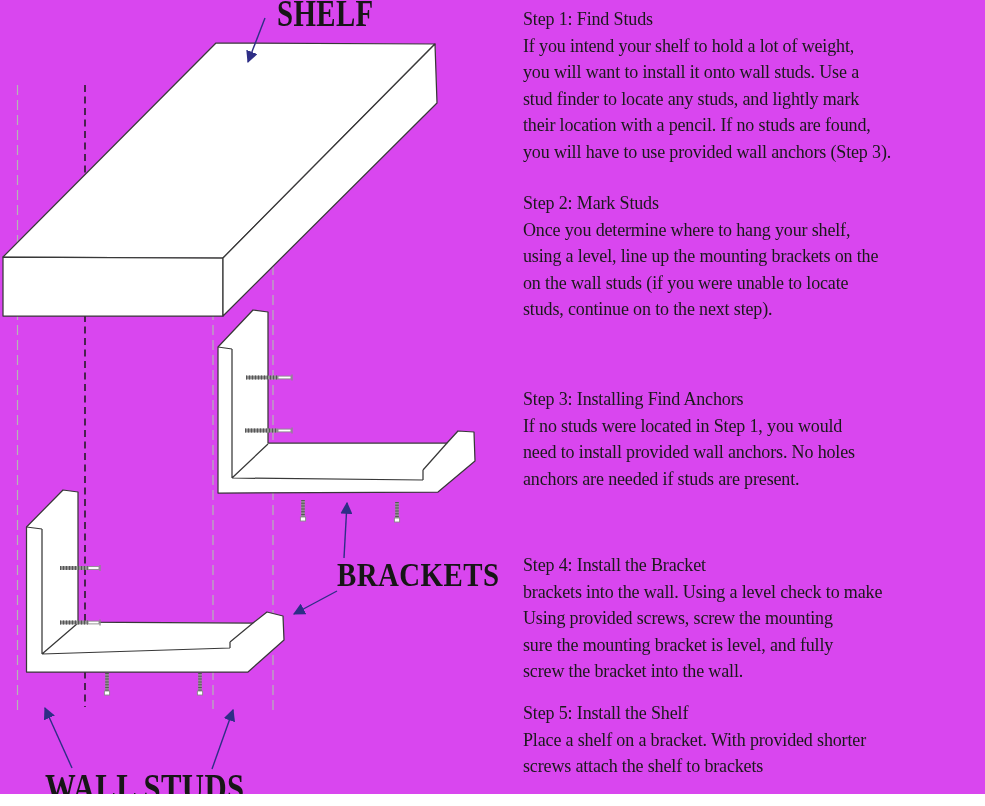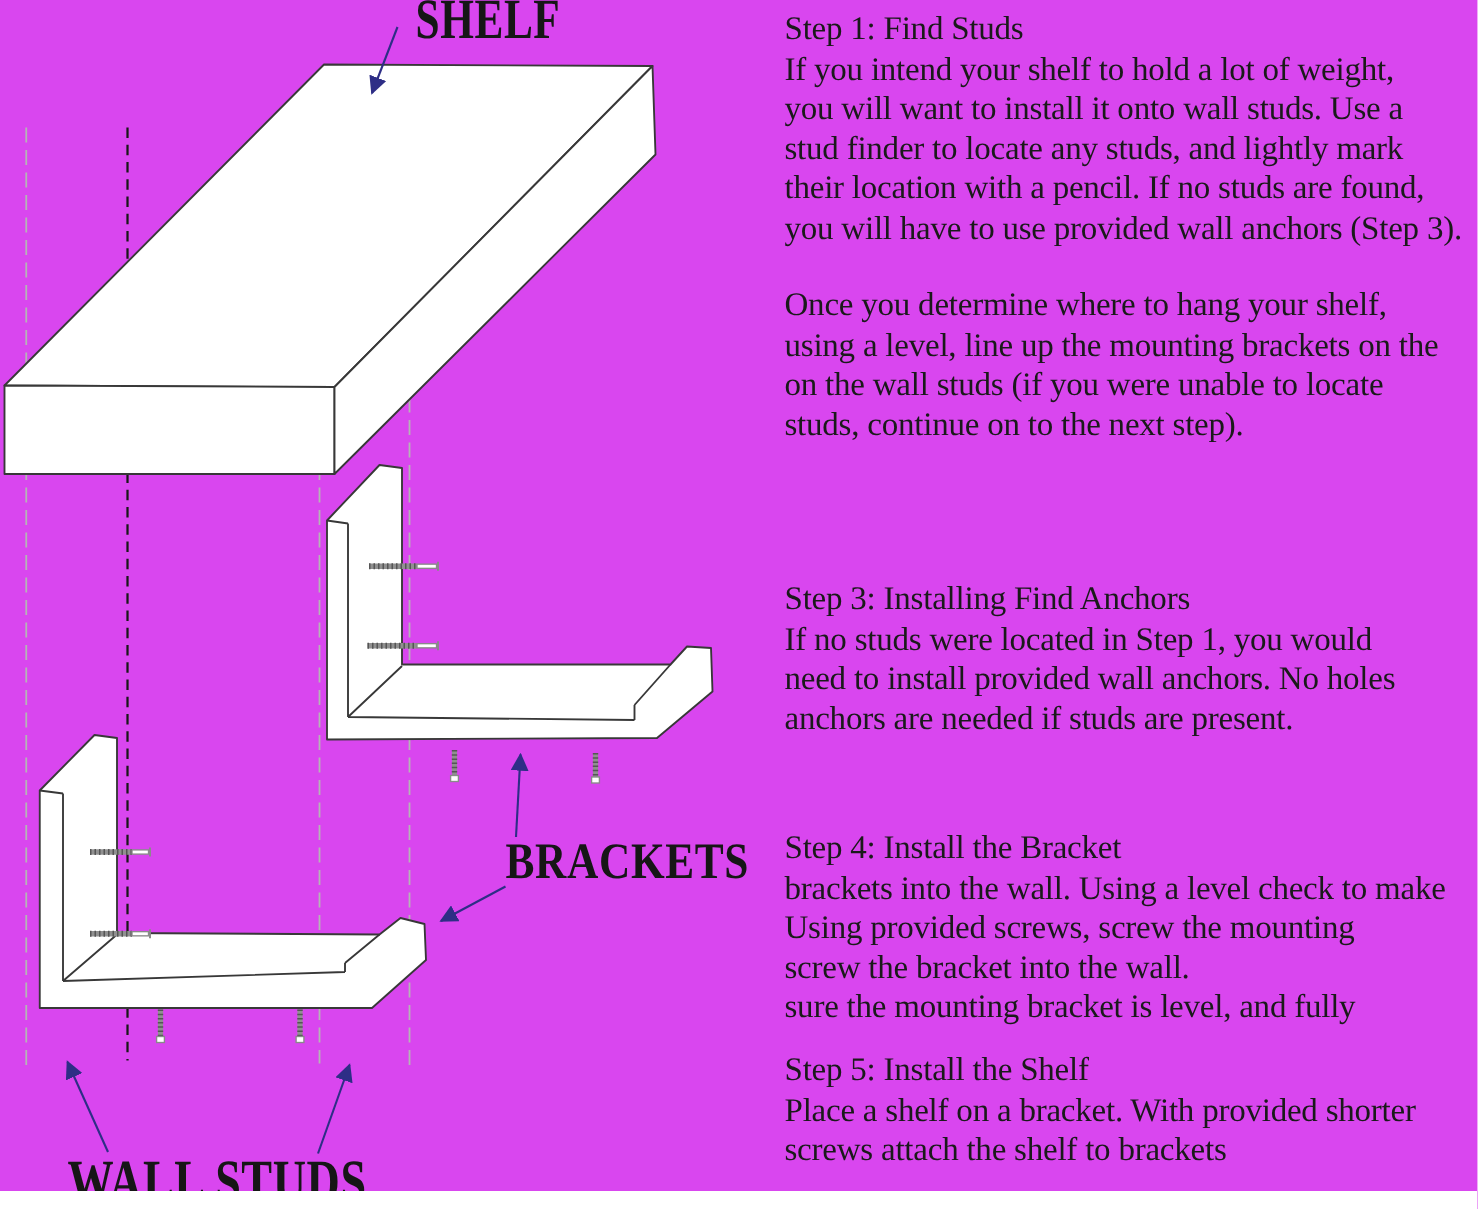--- a/index.html
+++ b/index.html
@@ -6,21 +6,21 @@
   .stage{position:relative;width:985px;height:794px;background:#d946ef;overflow:hidden;
          font-family:Liberation Serif, serif;color:#1a1a1a;}
   .diagram-svg{position:absolute;left:0;top:0;}
   .biglabel{position:absolute;line-height:1.1;font-weight:600;color:#161616;
             transform-origin:left top;white-space:nowrap;letter-spacing:0.5px;}
   .lbl-shelf{left:277px;top:-7px;font-size:38px;transform:scaleX(0.76);}
   .lbl-brackets{left:337px;top:556px;font-size:34px;transform:scaleX(0.85);}
   .lbl-wallstuds{left:45px;top:765px;font-size:41px;transform:scaleX(0.75);}
   .steps{position:absolute;left:523px;top:0;width:462px;height:806px;}
   .step{position:absolute;left:0;width:462px;}
-  .tline{font-size:22px;line-height:26.6px;letter-spacing:-0.15px;white-space:nowrap;color:#1a1a1a;}
+  .tline{font-size:18px;line-height:26.6px;letter-spacing:-0.15px;white-space:nowrap;color:#1a1a1a;}
 </style>
 </head>
 <body>
 
 <div class="stage">
 
   <svg class="diagram-svg" width="520" height="806" viewBox="0 0 520 806">
     <defs>
       <marker id="ah" viewBox="0 0 10 10" refX="9" refY="5" markerWidth="12" markerHeight="12" orient="auto" markerUnits="userSpaceOnUse">
         <path d="M0,0 L10,5 L0,10 Z" fill="#2e2e86"></path>
@@ -115,39 +115,40 @@
     <div class="step" style="top:6px">
       <div class="tline">Step 1: Find Studs</div>
       <div class="tline">If you intend your shelf to hold a lot of weight,</div>
       <div class="tline">you will want to install it onto wall studs. Use a</div>
       <div class="tline">stud finder to locate any studs, and lightly mark</div>
       <div class="tline">their location with a pencil. If no studs are found,</div>
       <div class="tline">you will have to use provided wall anchors (Step 3).</div>
     </div>
 
     <div class="step" style="top:190px">
+      <div class="tline">Step 2: Mark Studs</div>
       <div class="tline">Once you determine where to hang your shelf,</div>
       <div class="tline">using a level, line up the mounting brackets on the</div>
       <div class="tline">on the wall studs (if you were unable to locate</div>
       <div class="tline">studs, continue on to the next step).</div>
     </div>
 
     <div class="step" style="top:386px">
       <div class="tline">Step 3: Installing Find Anchors</div>
       <div class="tline">If no studs were located in Step 1, you would</div>
       <div class="tline">need to install provided wall anchors. No holes</div>
       <div class="tline">anchors are needed if studs are present.</div>
     </div>
 
     <div class="step" style="top:552px">
       <div class="tline">Step 4: Install the Bracket</div>
       <div class="tline">brackets into the wall. Using a level check to make</div>
       <div class="tline">Using provided screws, screw the mounting</div>
+      <div class="tline">sure the mounting bracket is level, and fully</div>
       <div class="tline">screw the bracket into the wall.</div>
-      <div class="tline">sure the mounting bracket is level, and fully</div>
     </div>
 
     <div class="step" style="top:700px">
       <div class="tline">Step 5: Install the Shelf</div>
       <div class="tline">Place a shelf on a bracket. With provided shorter</div>
       <div class="tline">screws attach the shelf to brackets</div>
     </div>
 
   </div>
 </div>

